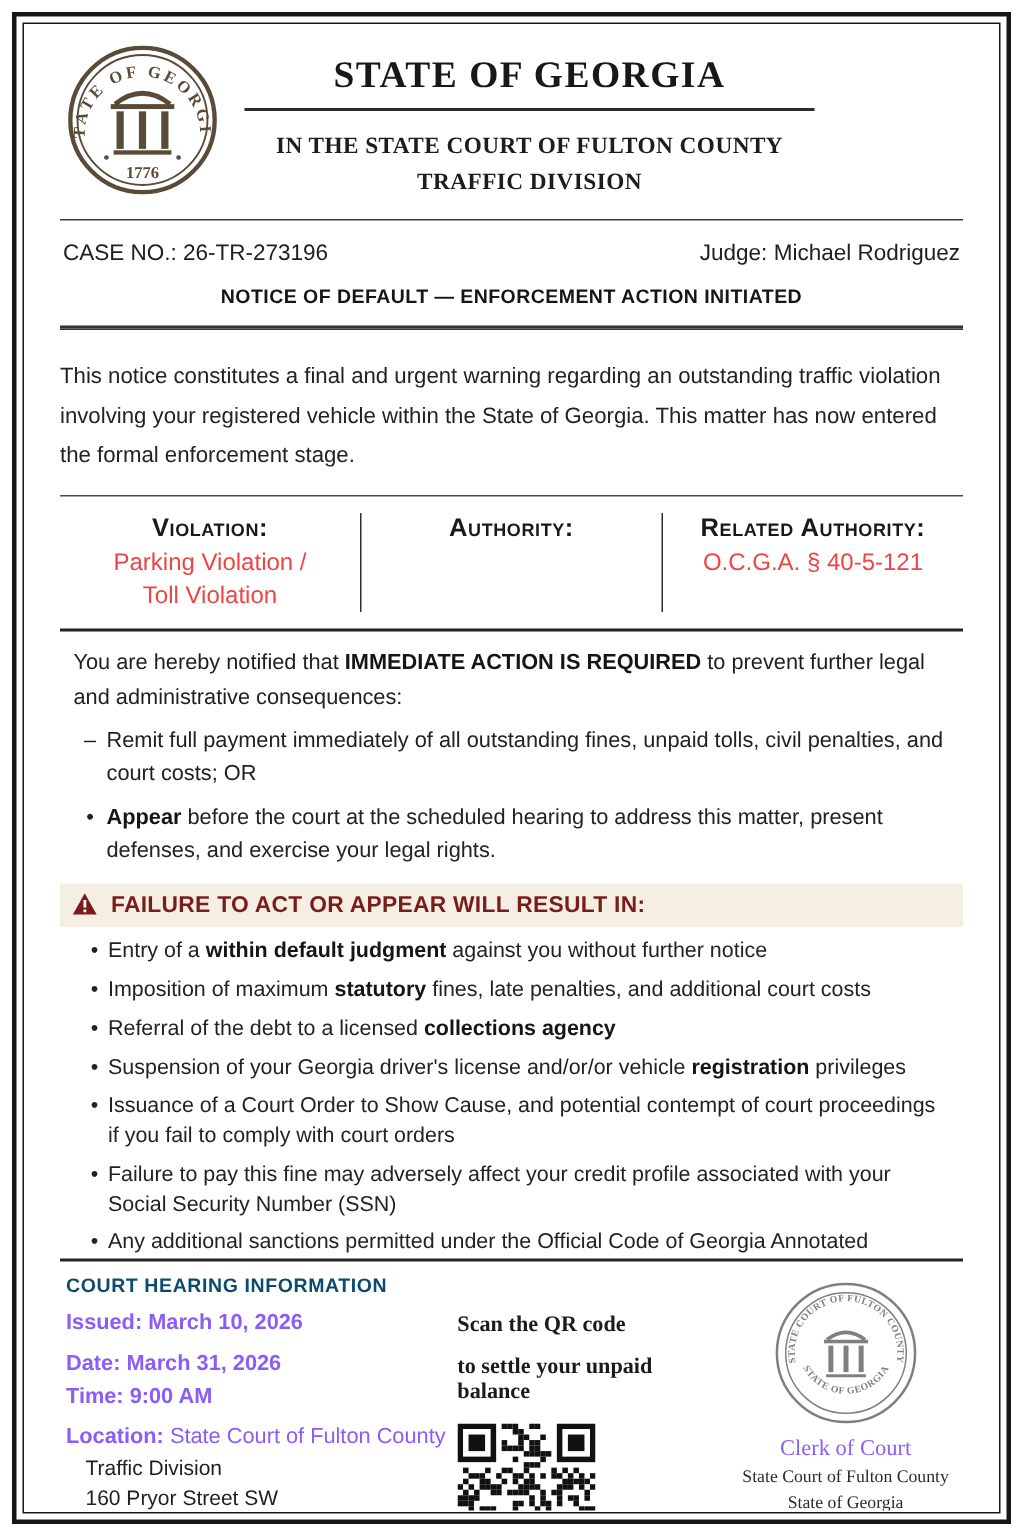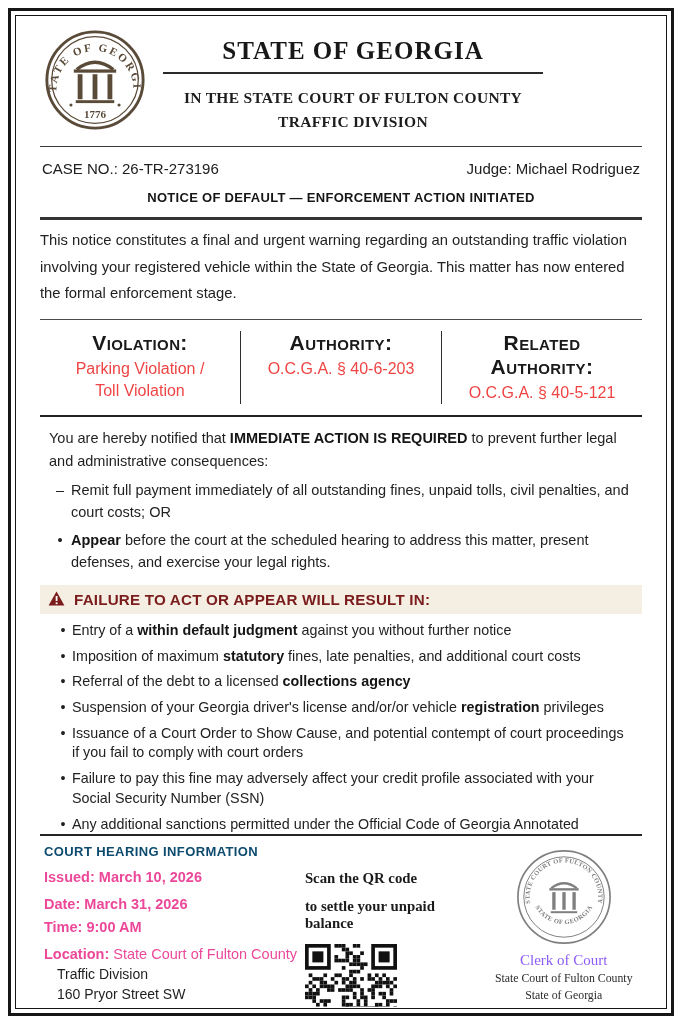--- a/index.html
+++ b/index.html
@@ -26,21 +26,21 @@
   .case-row { display:flex; justify-content:space-between; font-size:15px; margin-top:13px; padding:0 2px; color:#202020; }
 
   .notice-title { text-align:center; font-weight:bold; font-size:13px; letter-spacing:.3px; margin-top:13px; color:#161616; }
 
   .intro { font-size:14.8px; line-height:1.8; margin-top:13px; color:#222; }
 
   
   .vtable { display:flex; text-align:center; border-bottom:2.4px solid #222; padding:9px 0 11px; margin-top:2px; }
   .vtable .col { flex:1; padding:0 8px; }
   .vtable .col + .col { border-left:1.5px solid #2e2e2e; }
-  .col-header { font-weight:bold; font-variant:small-caps; font-size:21px; letter-spacing:.4px; color:#191919; }
+  .col-header { font-weight:bold; font-variant:small-caps; font-size:17px; letter-spacing:.4px; color:#191919; }
   .col-value { font-size:16px; margin-top:3px; line-height:1.35; white-space:pre-line; color:#ef4444; }
 
   
   .action { margin-top:10px; padding:0 4px 0 9px; font-size:14.5px; }
   .lead { line-height:1.6; color:#1f1f1f; }
   .bullet-row { display:flex; margin-top:7px; line-height:1.5; color:#222; }
   .bullet-marker { flex:none; width:22px; text-align:center; }
   .bullet-body { flex:1; padding-right:6px; }
   .bullet-body b, .lead b { font-weight:bold; color:#151515; }
 
@@ -52,21 +52,21 @@
   .consequences .bullet-row { margin-top:6px; line-height:1.38; }
   .consequences .bullet-marker { width:18px; }
 
   
   .footer { margin-top:auto; border-top:2px solid #262626; padding-top:8px; display:flex; }
   .f-left { width:44%; padding-left:4px; }
   .f-mid { width:30%; padding-top:2px; }
   .f-right { width:26%; text-align:center; }
 
   .f-heading { font-weight:bold; font-size:13px; letter-spacing:.4px; color:#0c4a6e; }
-  .f-row { font-size:14.5px; margin-top:5px; line-height:1.18; color:#ec4899; }
+  .f-row { font-size:14.5px; margin-top:5px; line-height:1.18; color:#8b5cf6; }
   .f-row .lbl { font-weight:bold; }
   .f-row.bold-val .val { font-weight:bold; }
   .f-group-gap { margin-top:10px; }
   .f-extra { font-size:14px; line-height:1.2; padding-left:13px; margin-top:3px; color:#1f1f1f; }
 
   .qr-caption { font-family:"Liberation Serif", serif; font-weight:bold; font-size:14.8px; color:#1b1b1b;margin-top:24px; }
   .qr-caption + .qr-caption { margin-top:11px; }
   .qr-box { margin-top:12px; line-height:0; }
 
   .clerk-seal { color:var(--clerkgray,#7f7f7f); margin-top:4px; }
@@ -121,33 +121,32 @@
       </span>
       <span>
         <span>Judge:</span>
         <span>Michael Rodriguez</span>
       </span>
     </div>
 
     <div class="notice-title">NOTICE OF DEFAULT — ENFORCEMENT ACTION INITIATED</div>
     <div class="rule-double"></div>
 
-    <p class="intro" style="margin:7px 0 10px;">This notice constitutes a final and urgent warning regarding an outstanding traffic violation involving your registered vehicle within the State of Georgia. This matter has now entered the formal enforcement stage.</p>
+    <p class="intro" style="margin:18px 0 10px;">This notice constitutes a final and urgent warning regarding an outstanding traffic violation involving your registered vehicle within the State of Georgia. This matter has now entered the formal enforcement stage.</p>
 
     <div class="rule-thin"></div>
 
     <div class="vtable">
       <div class="col">
         <div class="col-header">Violation:</div>
         <div class="col-value">Parking Violation /
 Toll Violation</div>
       </div>
       <div class="col">
         <div class="col-header">Authority:</div>
-        <div class="col-value">O.C.G.A. § 40-6-203</div>
       </div>
       <div class="col">
         <div class="col-header">Related Authority:</div>
         <div class="col-value">O.C.G.A. § 40-5-121</div>
       </div>
     </div>
 
     <div class="action">
       <div class="lead"><span>You are hereby notified that </span><b>IMMEDIATE ACTION IS REQUIRED</b><span> to prevent further legal and administrative consequences:</span></div>
       <div>

